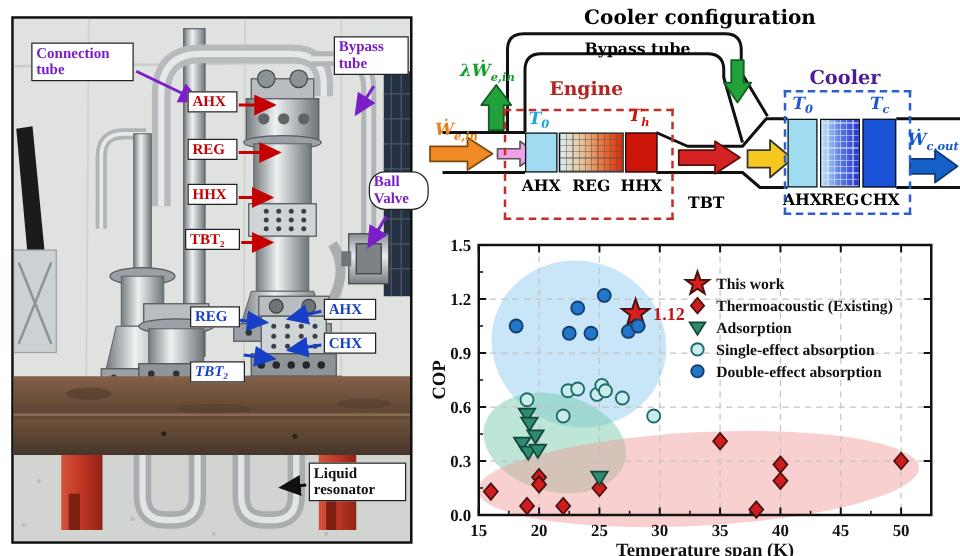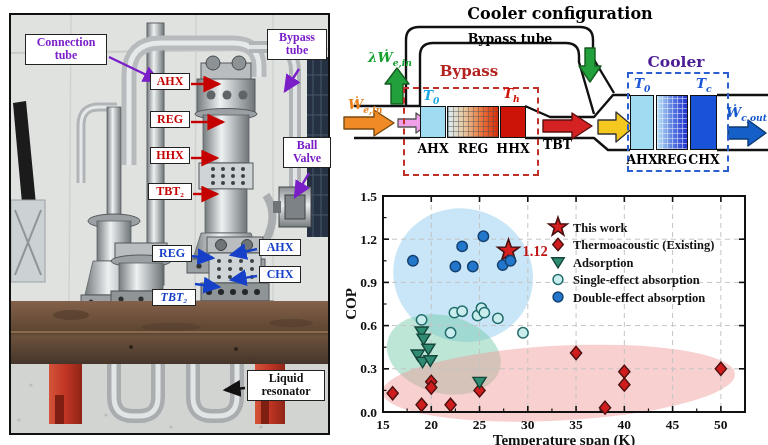--- a/index.html
+++ b/index.html
@@ -2,21 +2,21 @@
 <html><head>
 <meta charset="utf-8">
 <style>
   html,body{margin:0;padding:0;background:#fff;}
   .stage{position:relative;width:768px;height:445px;background:#fff;overflow:hidden;
          font-family:"Liberation Serif","DejaVu Serif",serif;}
   .abs{position:absolute;}
   
   .photo{left:9px;top:13px;width:317px;height:418px;border:2px solid #101010;box-sizing:content-box;background:#dfe2df;}
   .photo svg{position:absolute;left:0;top:0;}
-  .plabel{position:absolute;background:#fff;border:1px solid #222;text-align:center;
+  .plabel{position:absolute;background:#fff;border:1px solid #222;
           font-weight:bold;font-size:12px;line-height:1.12;padding:1px 3px;z-index:5;}
   .lab-purple{color:#7a1fc8;}
   .lab-red{color:#c40000;}
   .lab-blue{color:#1640c8;}
   .lab-black{color:#111;}
   
   .schem{left:340px;top:0px;width:428px;height:183px;font-family:"DejaVu Serif","Liberation Serif",serif;}
   .schem svg{position:absolute;left:0;top:0;}
   .sch-title{left:60px;top:4px;width:320px;text-align:center;font-weight:bold;font-size:16px;color:#000;}
   .sch-bypass{left:105px;top:31px;width:130px;text-align:center;font-weight:bold;font-size:12.5px;color:#000;}
@@ -30,21 +30,21 @@
      repeating-linear-gradient(90deg, rgba(80,80,80,.45) 0 1px, transparent 1px 5px),
      linear-gradient(90deg,#d9eef5 0%,#e9c9a0 32%,#ea7840 66%,#d92c08 100%);}
   .grid-cool{background-image:
      repeating-linear-gradient(0deg, rgba(240,240,255,.5) 0 1px, transparent 1px 5px),
      repeating-linear-gradient(90deg, rgba(240,240,255,.5) 0 1px, transparent 1px 5px),
      linear-gradient(90deg,#bce6f7 0%,#5577e0 55%,#2233cc 100%);}
   .comp-lab{position:absolute;width:36px;text-align:center;font-weight:bold;font-size:12.5px;color:#000;}
   .temp{position:absolute;font-weight:bold;font-style:italic;font-size:13.5px;}
   .temp sub,.pw sub{font-size:.68em;font-style:italic;}
   .pw{position:absolute;font-weight:bold;font-style:italic;font-size:13.5px;}
-  .tbt-lab{position:absolute;left:203px;top:137px;width:44px;text-align:left;font-weight:bold;font-size:12.5px;color:#000;}
+  .tbt-lab{position:absolute;left:203px;top:154px;width:44px;text-align:center;font-weight:bold;font-size:12.5px;color:#000;}
   
   .chart{left:345px;top:185px;width:423px;height:260px;}
   .chart text{font-family:"Liberation Serif","DejaVu Serif",serif;font-weight:bold;}
   .tick-lab{font-size:13.5px;fill:#111;}
   .ax-lab{font-size:15px;fill:#111;}
   .leg-lab{font-size:12.5px;fill:#111;}
   .anno{font-size:14.5px;fill:#c01515;}
 </style>
 </head>
 <body>
@@ -268,21 +268,21 @@
         <line x1="234" y1="373" x2="214" y2="375" stroke="#111" marker-end="url(#ah-k)"></line>
       </g>
     </svg>
 
     <div class="plabel lab-purple" style="left:14px;top:19px;width:74px;">Connection tube</div>
     <div class="plabel lab-purple" style="left:256px;top:14px;width:52px;">Bypass tube</div>
     <div class="plabel lab-red" style="left:139px;top:58px;width:32px;">AHX</div>
     <div class="plabel lab-red" style="left:139px;top:96px;width:32px;">REG</div>
     <div class="plabel lab-red" style="left:139px;top:132px;width:32px;">HHX</div>
     <div class="plabel lab-red" style="left:137px;top:168px;width:36px;">TBT₂</div>
-    <div class="plabel lab-purple" style="left:272px;top:122px;width:40px;">Ball Valve</div>
+    <div class="plabel lab-purple" style="left:284px;top:122px;width:40px;border-radius:13px;">Ball Valve</div>
     <div class="plabel lab-blue" style="left:141px;top:230px;width:32px;">REG</div>
     <div class="plabel lab-blue" style="left:248px;top:224px;width:34px;">AHX</div>
     <div class="plabel lab-blue" style="left:248px;top:251px;width:34px;">CHX</div>
     <div class="plabel lab-blue" style="left:141px;top:274px;width:36px;font-style:italic;">TBT₂</div>
     <div class="plabel lab-black" style="left:236px;top:355px;width:70px;">Liquid resonator</div>
   </div>
 
   <div class="abs schem">
     <svg width="428" height="183" viewBox="0 0 428 183">
       <g fill="none" stroke="#111" stroke-width="2.4" stroke-linejoin="round">
@@ -301,21 +301,21 @@
         <polygon points="58,119 76,119 76,113 90,123 76,133 76,127 58,127" fill="#f0a0e8" stroke="#555" stroke-width="1.3"></polygon>
         <polygon points="51,104 51,84 45,84 57,68 69,84 63,84 63,104" fill="#22a03c" stroke="#145c20" stroke-width="1.4"></polygon>
         <polygon points="245,48 255,48 255,66 261,66 250,82 239,66 245,66" fill="#22a03c" stroke="#145c20" stroke-width="1.4"></polygon>
         <polygon points="203,120 232,120 232,113 252,126 232,139 232,132 203,132" fill="#d42222" stroke="#5a0f0f" stroke-width="1.4"></polygon>
         <polygon points="258,120 276,120 276,112 294,127 276,142 276,134 258,134" fill="#f5c820" stroke="#333" stroke-width="1.4"></polygon>
         <polygon points="388,127 408,127 408,120 426,133 408,146 408,139 388,139" fill="#1560c8" stroke="#0c3a70" stroke-width="1.4"></polygon>
       </g>
     </svg>
     <div class="abs sch-title">Cooler configuration</div>
     <div class="abs sch-bypass">Bypass tube</div>
-    <div class="abs sch-engine">Bypass</div>
+    <div class="abs sch-engine">Engine</div>
     <div class="abs sch-cooler">Cooler</div>
     <div class="abs dash-red"></div>
     <div class="abs dash-blue"></div>
 
     <div class="cbox" style="left:80px;top:106px;width:26px;height:32px;background:#9fdcf2;"></div>
     <div class="cbox grid-warm" style="left:107px;top:106px;width:52px;height:32px;"></div>
     <div class="cbox" style="left:160px;top:106px;width:26px;height:32px;background:#cc1508;"></div>
 
     <div class="cbox" style="left:290px;top:95px;width:24px;height:55px;background:#9fdcf2;"></div>
     <div class="cbox grid-cool" style="left:316px;top:95px;width:32px;height:55px;"></div>

